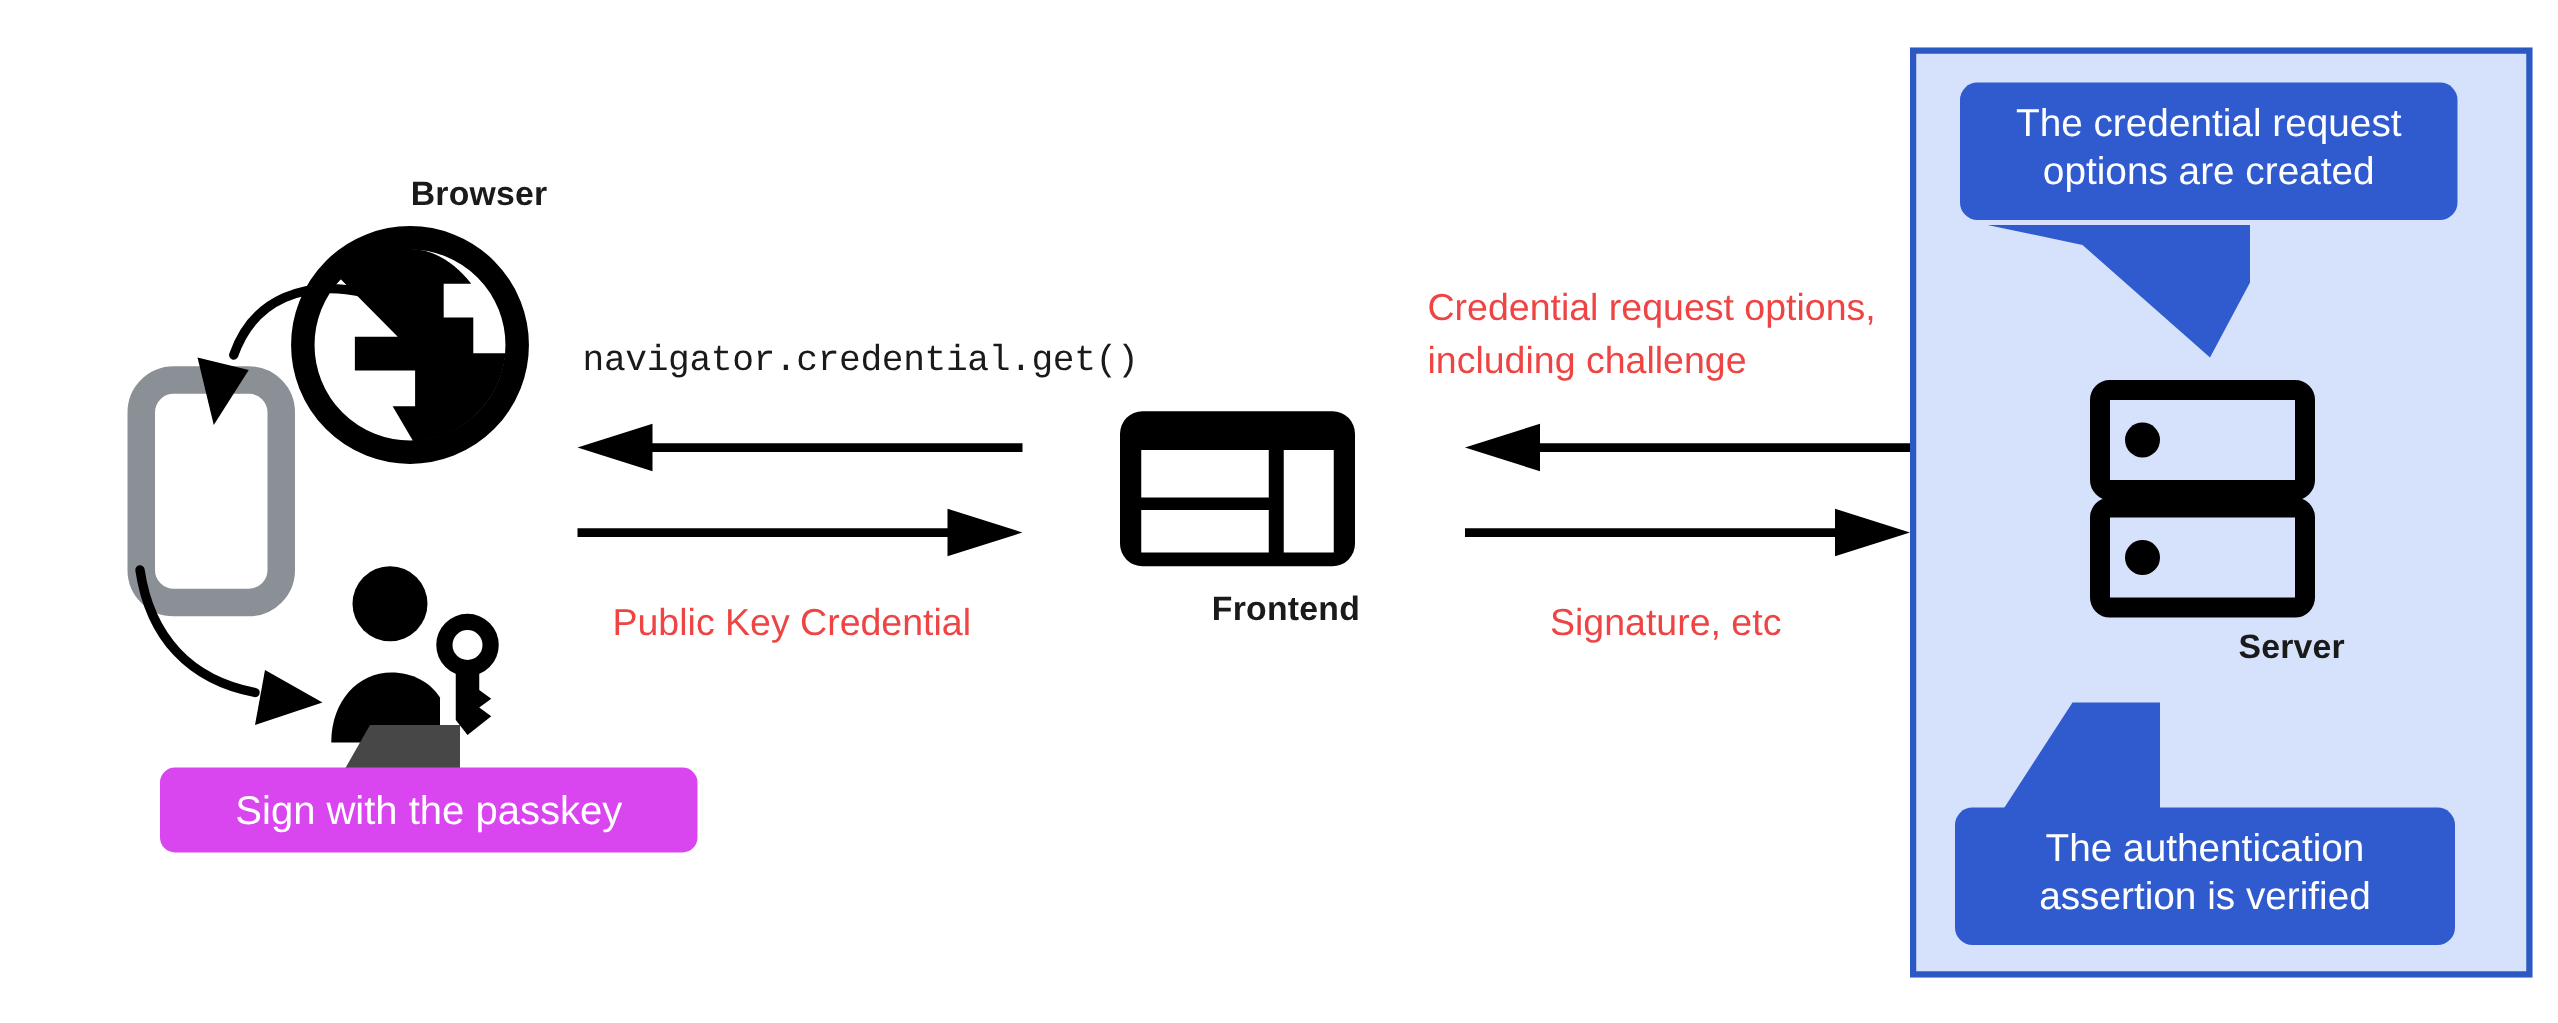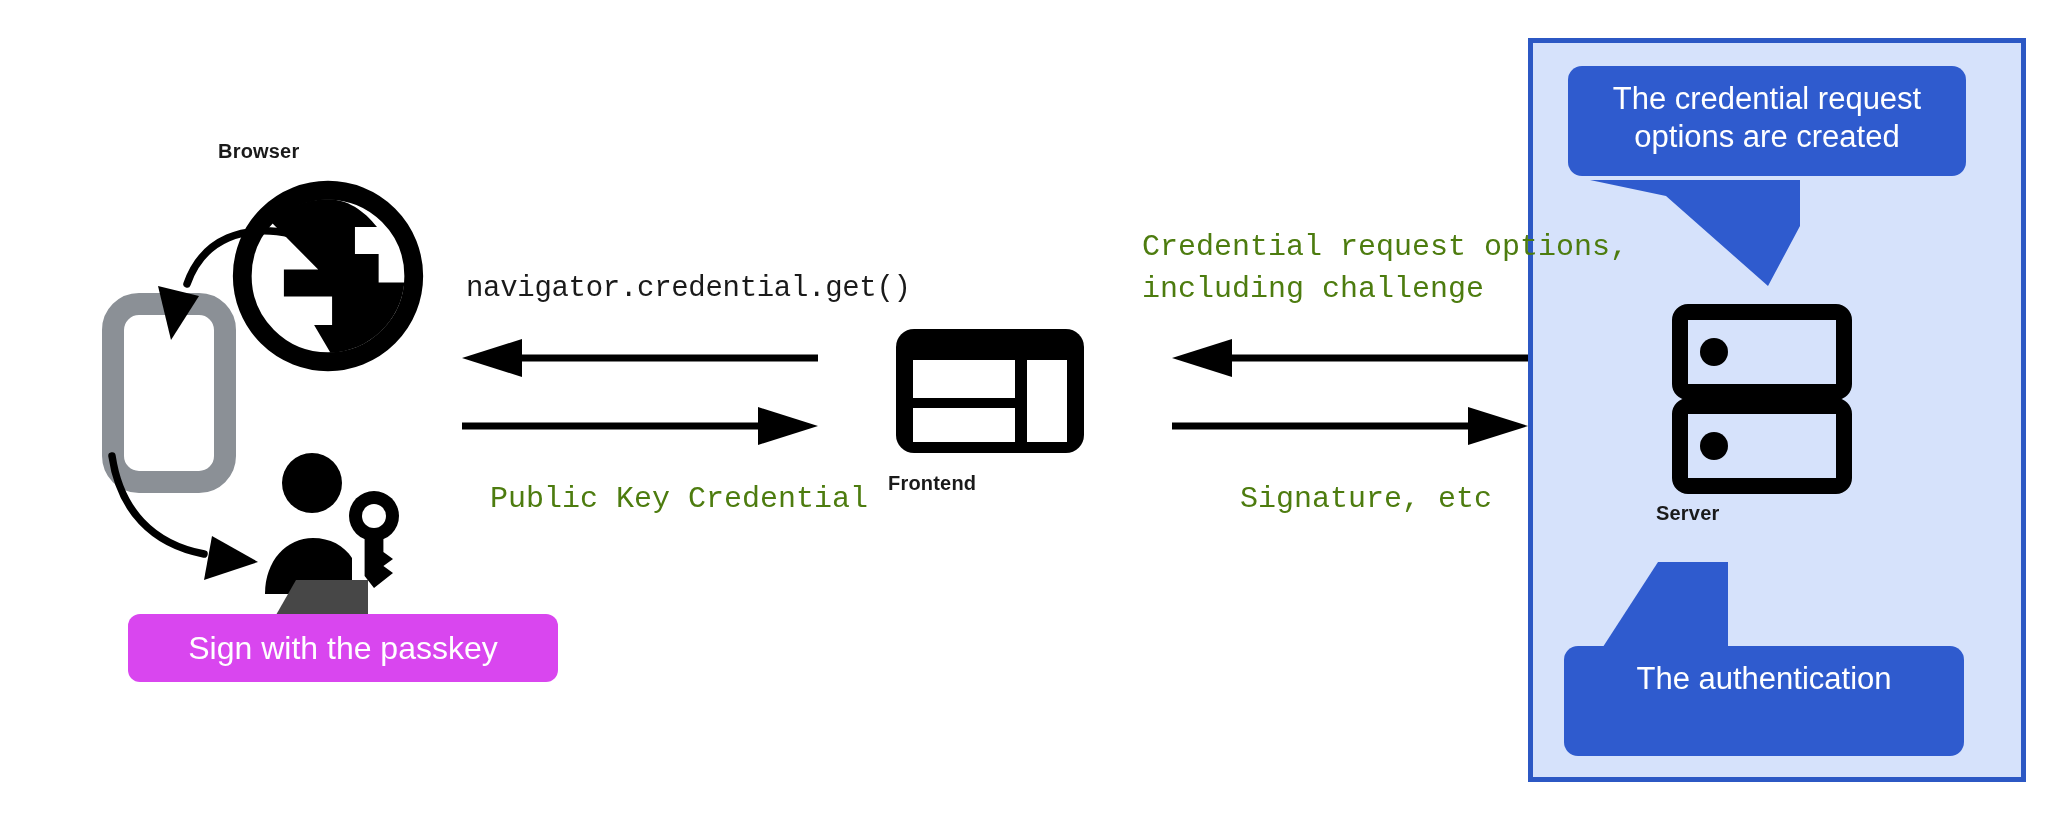--- a/index.html
+++ b/index.html
@@ -18,31 +18,31 @@
     height: 818px;
     background: #ffffff;
     overflow: hidden;
   }
   .abs { position: absolute; }
 
   
   .node-label {
     font-family: "Liberation Sans", sans-serif;
     font-weight: bold;
-    font-size: 20px;
+    font-size: 27px;
     color: #1a1a1a;
-    text-align: left;
+    text-align: right;
     white-space: nowrap;
     letter-spacing: 0.2px;
   }
   .flow-label {
-    font-family: Liberation Mono, monospace;
+    font-family: Liberation Sans, sans-serif;
     font-weight: normal;
     font-size: 30px;
-    color: #4d7c0f;
+    color: #ef4444;
     white-space: nowrap;
     line-height: 1.28;
   }
   .mono-label {
     font-family: "Liberation Mono", "DejaVu Sans Mono", monospace;
     font-weight: normal;
     font-size: 29px;
     color: #1a1a1a;
     white-space: nowrap;
     letter-spacing: -0.3px;
@@ -216,15 +216,16 @@
     <div class="node-label" style="position:absolute; left:0; top:196px; width:220px;">Server</div>
   </div>
 
   <span class="abs tail" style="left:1588px; top:562px;">
     <svg width="260" height="110" viewBox="0 0 260 110">
       <polygon points="70,0 140,0 140,108 0,108" fill="#2f5bce"></polygon>
     </svg>
   </span>
   <div class="abs callout-blue" style="left:1564px; top:646px; width:400px; height:110px;">
     <div>The authentication</div>
+    <div>assertion is verified</div>
   </div>
 
 </div>
 
 </body></html>

